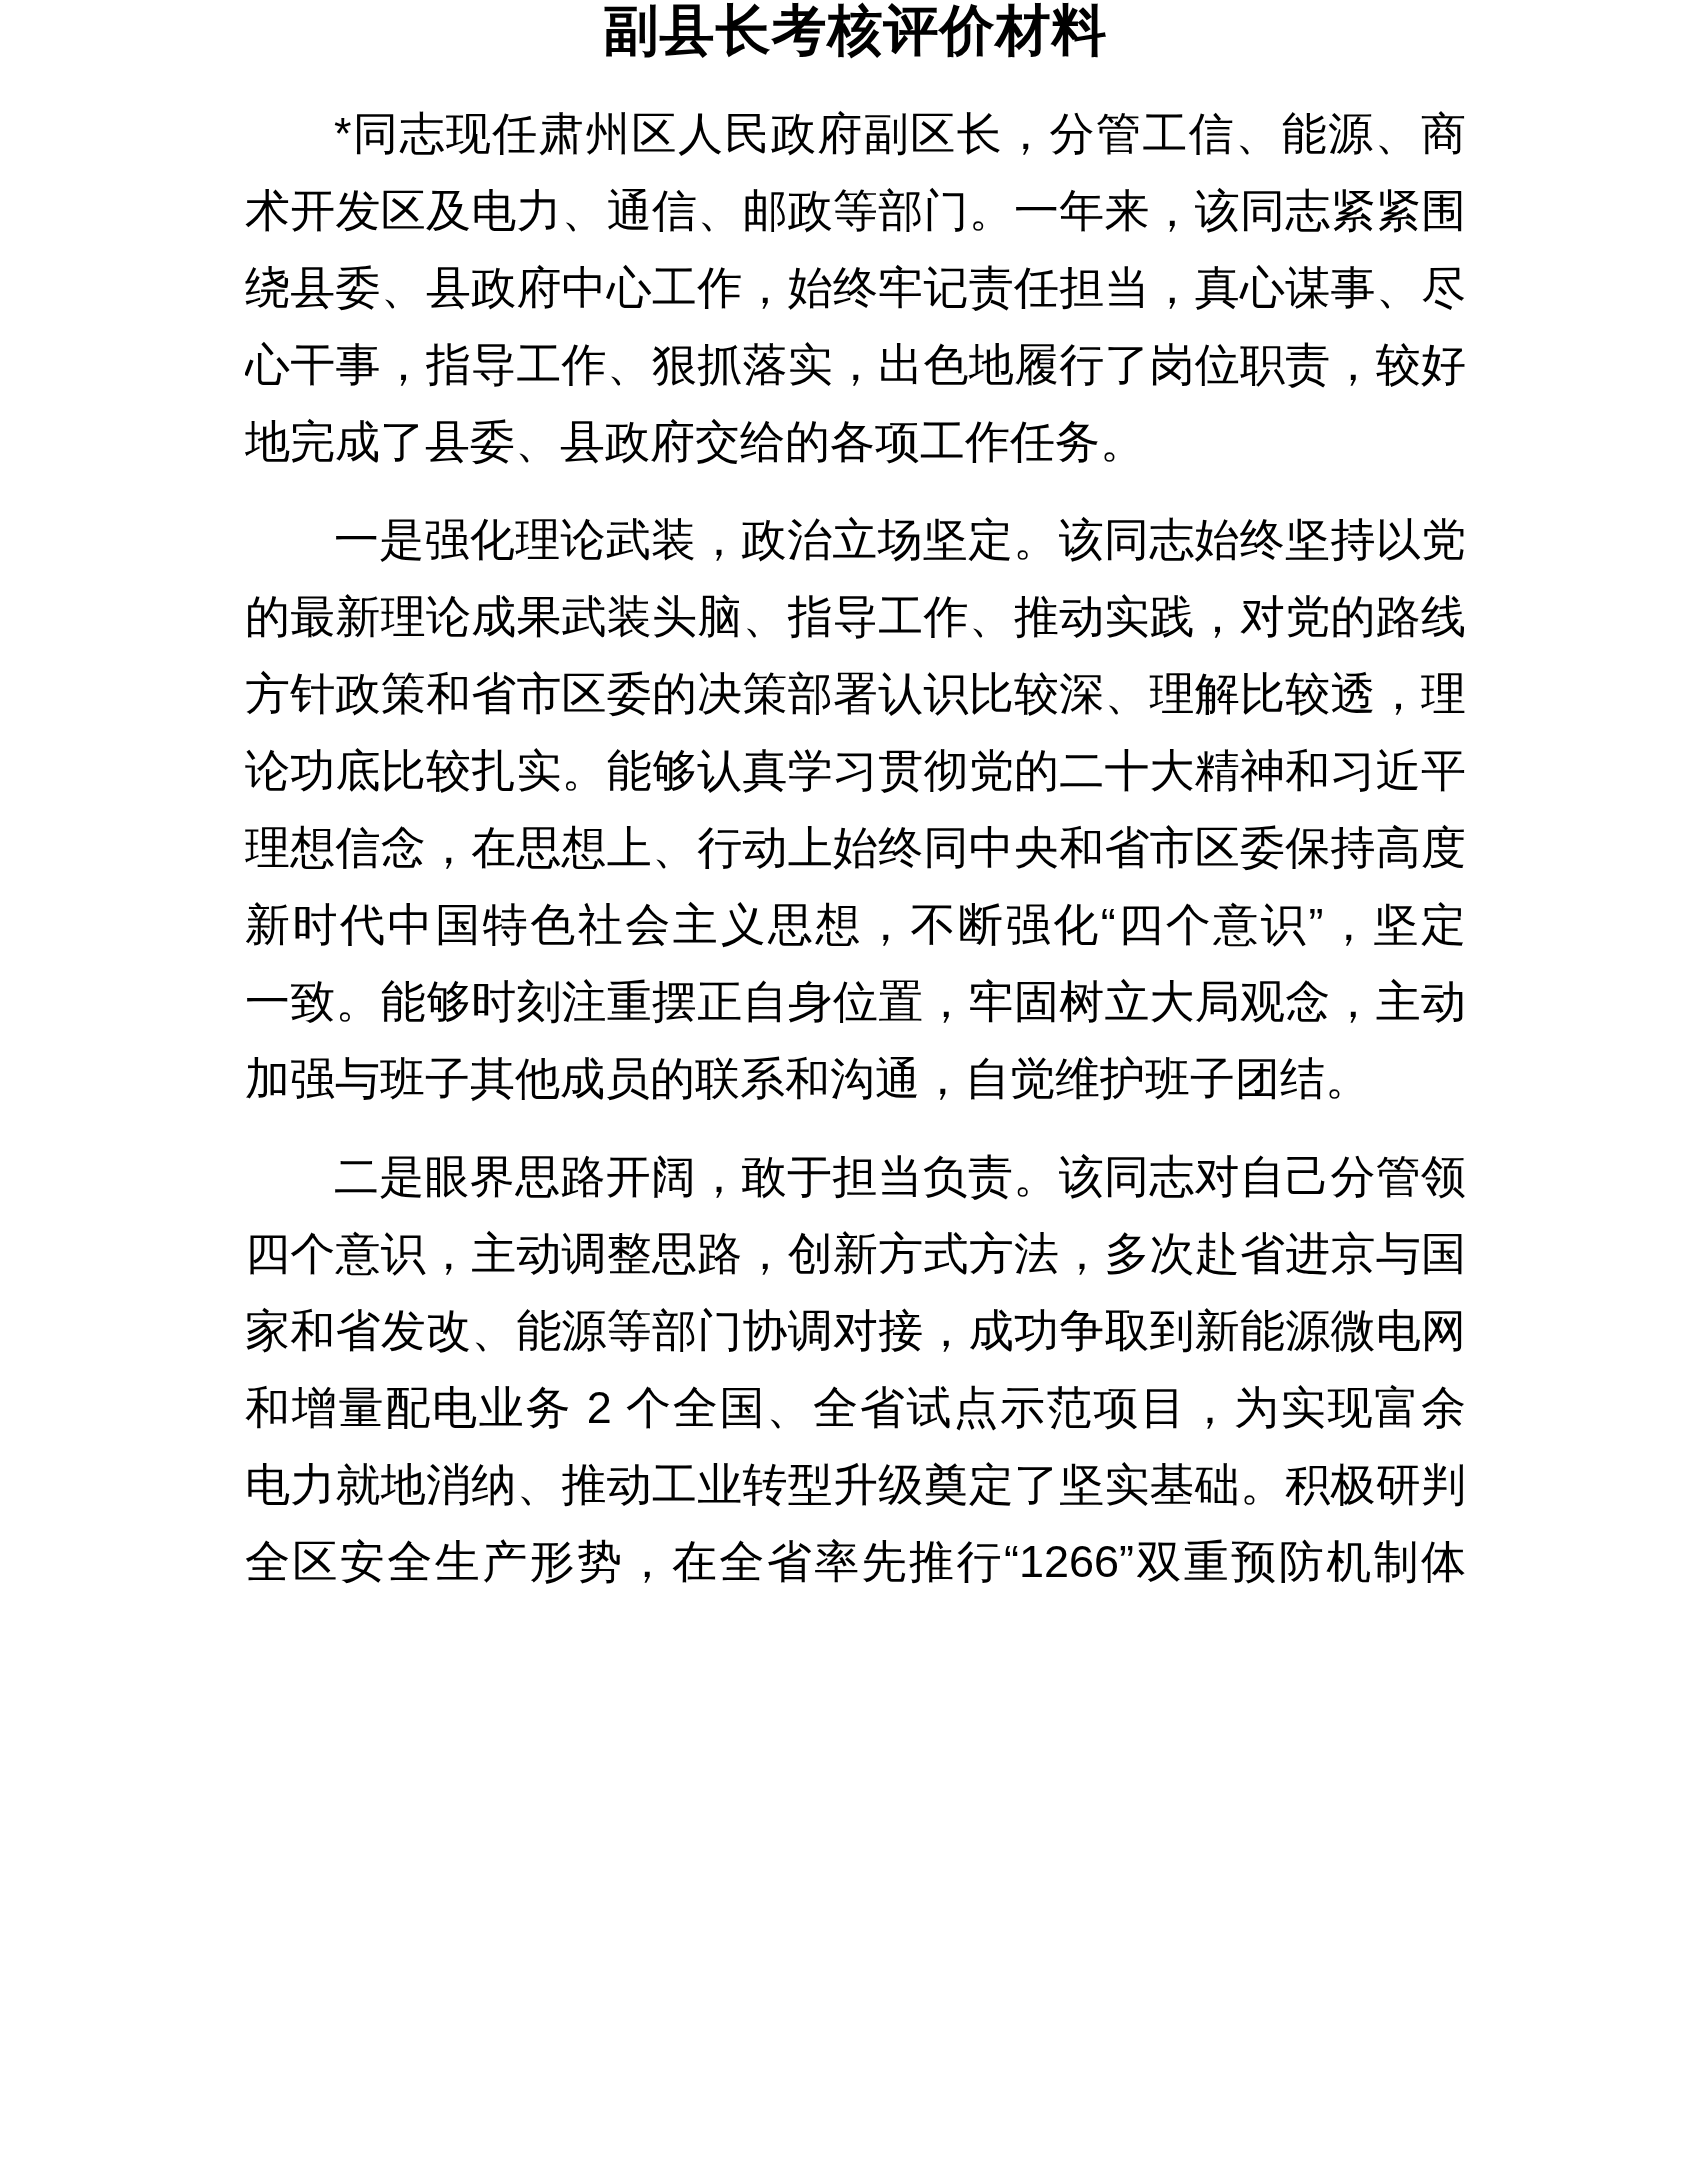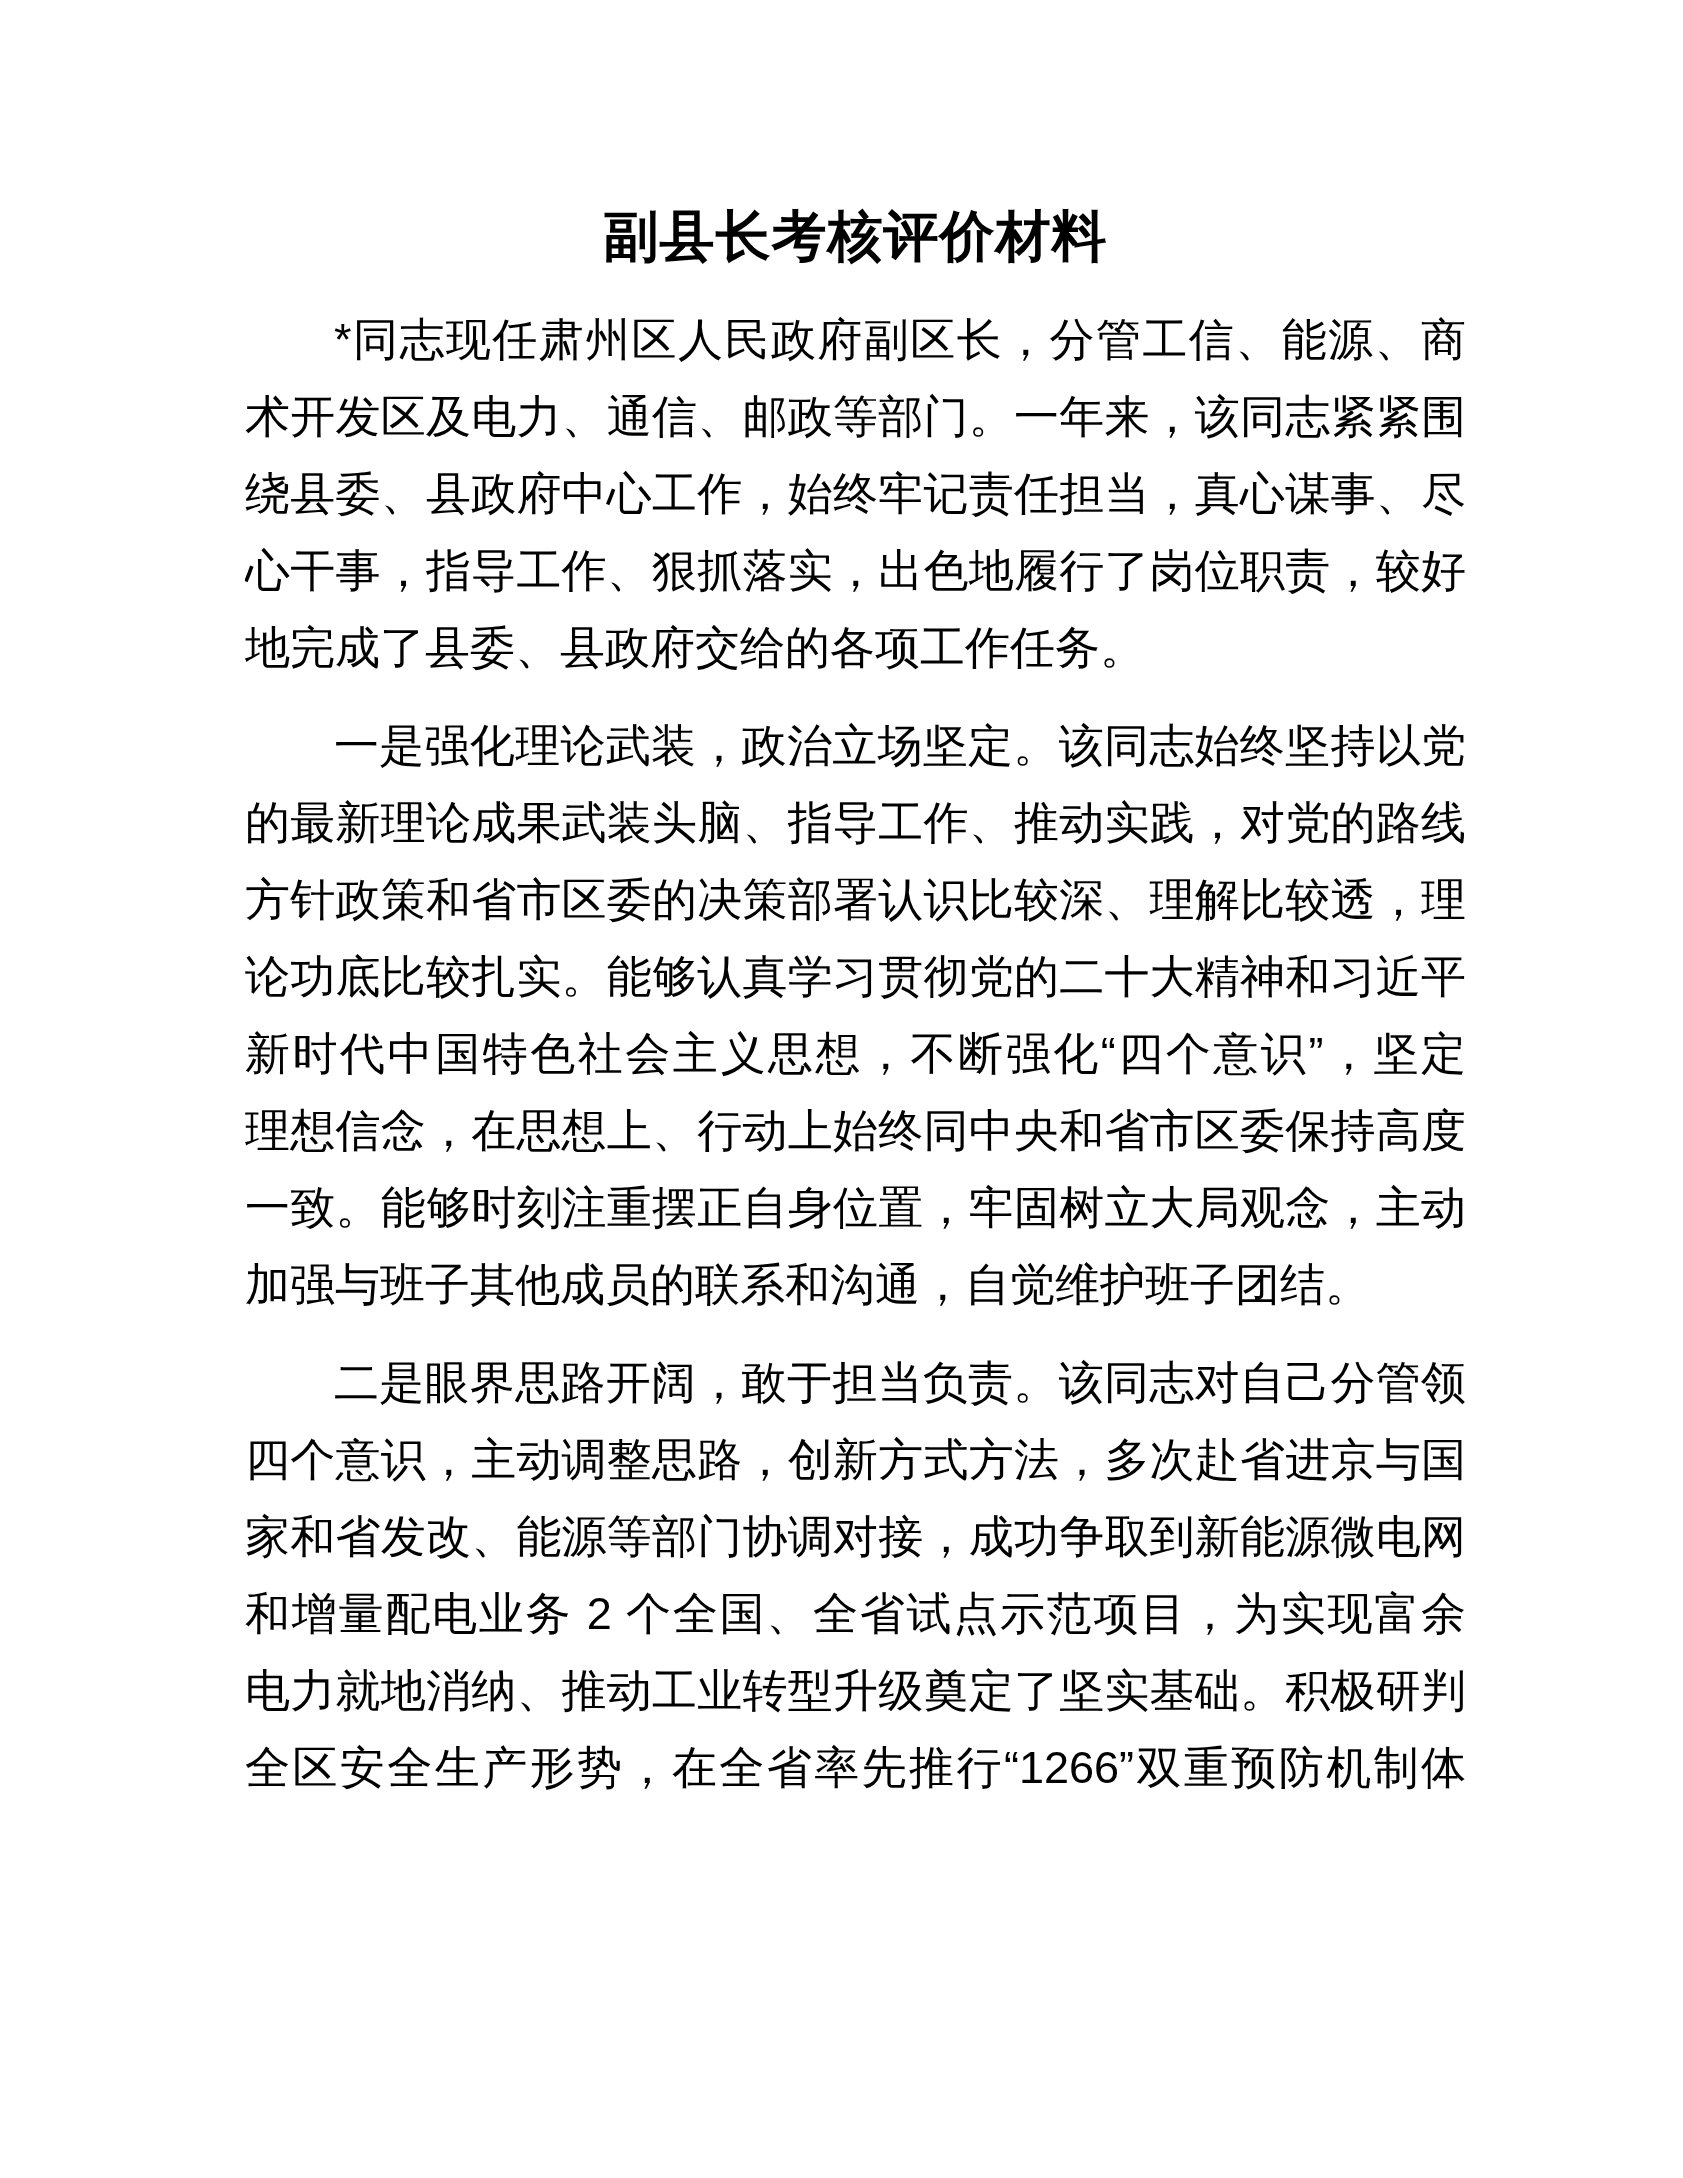--- a/index.html
+++ b/index.html
@@ -20,21 +20,20 @@
     left: 0;
     width: 1683px;
     height: 2178px;
     background: #ffffff;
     box-sizing: border-box;
     padding: 0 217px 0 245px;
     overflow: hidden;
   }
   .doc-title {
     margin: 0 0 34px 0;
-    padding-top: 206px;
     font-size: 55px;
     line-height: 61px;
     font-weight: 700;
     text-align: center;
     letter-spacing: 1px;
     white-space: nowrap;
   }
   .para {
     margin: 0 0 21px 0;
     padding: 0;
@@ -71,22 +70,22 @@
         <div class="line">术开发区及电力、通信、邮政等部门。一年来，该同志紧紧围</div>
         <div class="line">绕县委、县政府中心工作，始终牢记责任担当，真心谋事、尽</div>
         <div class="line">心干事，指导工作、狠抓落实，出色地履行了岗位职责，较好</div>
         <div class="line end">地完成了县委、县政府交给的各项工作任务。</div>
       </div>
       <div class="para">
         <div class="line first">一是强化理论武装，政治立场坚定。该同志始终坚持以党</div>
         <div class="line">的最新理论成果武装头脑、指导工作、推动实践，对党的路线</div>
         <div class="line">方针政策和省市区委的决策部署认识比较深、理解比较透，理</div>
         <div class="line">论功底比较扎实。能够认真学习贯彻党的二十大精神和习近平</div>
+        <div class="line">理想信念，在思想上、行动上始终同中央和省市区委保持高度</div>
         <div class="line">新时代中国特色社会主义思想，不断强化“四个意识”，坚定</div>
-        <div class="line">理想信念，在思想上、行动上始终同中央和省市区委保持高度</div>
         <div class="line">一致。能够时刻注重摆正自身位置，牢固树立大局观念，主动</div>
         <div class="line end">加强与班子其他成员的联系和沟通，自觉维护班子团结。</div>
       </div>
       <div class="para">
         <div class="line first">二是眼界思路开阔，敢于担当负责。该同志对自己分管领</div>
         <div class="line">四个意识，主动调整思路，创新方式方法，多次赴省进京与国</div>
         <div class="line">家和省发改、能源等部门协调对接，成功争取到新能源微电网</div>
         <div class="line">和增量配电业务 2 个全国、全省试点示范项目，为实现富余</div>
         <div class="line">电力就地消纳、推动工业转型升级奠定了坚实基础。积极研判</div>
         <div class="line">全区安全生产形势，在全省率先推行“1266”双重预防机制体</div>

